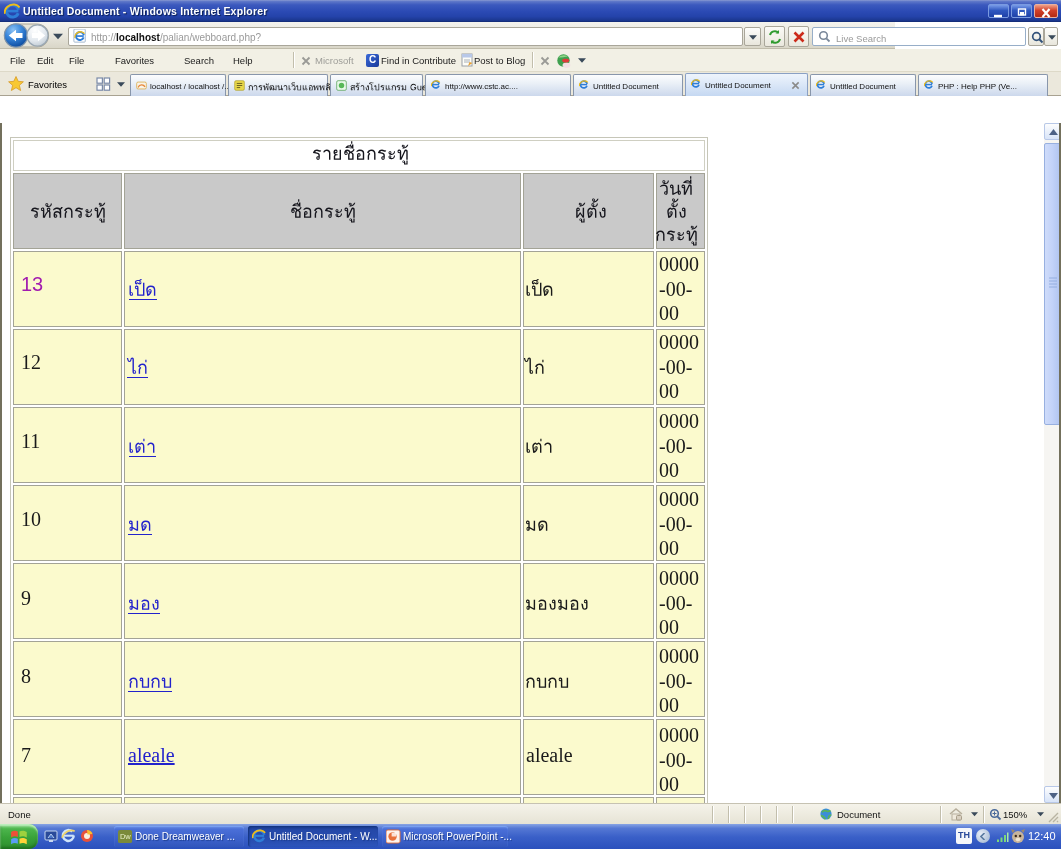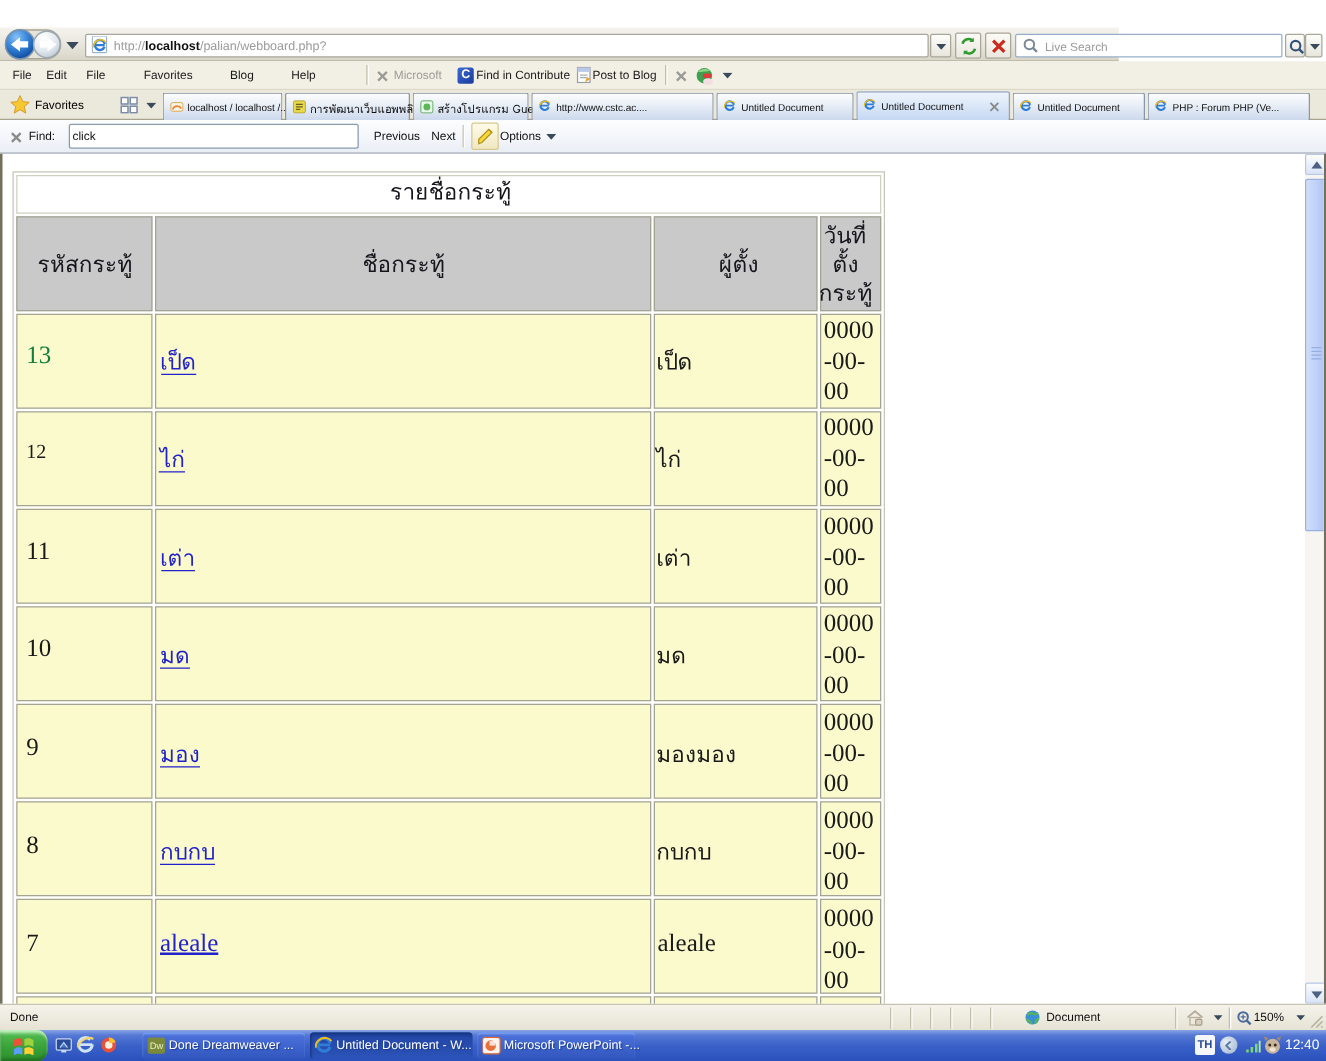--- a/index.html
+++ b/index.html
@@ -51,20 +51,36 @@
 <g id="magn">
           <circle cx="5.5" cy="5.5" r="3.8" fill="none" stroke="#7a889a" stroke-width="1.6"></circle>
           <path d="M8.3 8.3l3.2 3.2" stroke="#7a889a" stroke-width="1.8"></path>
         </g>
 <g id="globe">
           <circle cx="6" cy="6" r="5.6" fill="#3b8ed8"></circle>
           <path d="M2 4.2c1.5-1.8 3-2 4.5-1.2 1.4.7 3 .3 4-.5M1 7.5c2 .7 3.8 2.3 4.2 3.8M8.5 11c-.3-2 .6-3.6 2.8-4" stroke="#58b458" stroke-width="1.7" fill="none"></path>
         </g>
 </defs>
     </svg>
+<div id="titlebar">
+<svg class="abs" style="left:4px;top:3px" width="16" height="16" viewBox="0 0 16 16">
+        <use href="#ie"></use>
+      </svg>
+<div class="cap">Untitled Document - Windows Internet Explorer</div>
+<div class="winbtn" style="left:988px;width:21px;background:linear-gradient(180deg,#7a9ce8,#3058c0 45%,#1e41a8)"><svg width="19" height="12">
+          <path d="M5 9h8" stroke="#fff" stroke-width="2.4"></path>
+        </svg></div>
+<div class="winbtn" style="left:1011px;width:21px;background:linear-gradient(180deg,#7a9ce8,#3058c0 45%,#1e41a8)"><svg width="19" height="12" viewBox="0 0 19 12">
+          <rect x="6.5" y="2" width="7" height="6" fill="none" stroke="#fff" stroke-width="1.4"></rect>
+          <rect x="8" y="5" width="4" height="3.4" fill="#fff"></rect>
+        </svg></div>
+<div class="winbtn" style="left:1034px;width:24px;background:linear-gradient(180deg,#f0a088,#d2412a 45%,#b32a14);border-color:#e8b0a0"><svg width="22" height="12" viewBox="0 0 22 12">
+          <path d="M7.5 2l7 8M14.5 2l-7 8" stroke="#fff" stroke-width="2.2"></path>
+        </svg></div>
+</div>
 <div id="navbar">
 <svg class="abs" style="left:2px;top:1px" width="64" height="26" viewBox="0 0 64 26">
 <defs>
           <radialGradient id="bgrad" cx="0.38" cy="0.26" r="0.9">
             <stop offset="0" stop-color="#8cc2f4"></stop>
             <stop offset=".4" stop-color="#3a88dc"></stop>
             <stop offset=".75" stop-color="#1658ac"></stop>
             <stop offset="1" stop-color="#0a3c88"></stop>
           </radialGradient>
 <radialGradient id="fgrad" cx="0.38" cy="0.26" r="0.9">
@@ -120,21 +136,21 @@
         <svg style="position:absolute;left:3px;top:7px" width="8" height="5" viewBox="0 0 7 4">
           <use href="#caret"></use>
         </svg>
       </div>
 </div>
 <div id="menubar">
 <span class="mi" style="left:10px">File</span>
 <span class="mi" style="left:37px">Edit</span>
 <span class="mi" style="left:69px">File</span>
 <span class="mi" style="left:115px">Favorites</span>
-<span class="mi" style="left:184px">Blog</span>
+<span class="mi" style="left:184px">Search</span>
 <span class="mi" style="left:233px">Help</span>
 <div class="sep" style="left:293px;top:3px;height:16px"></div>
 <svg class="abs" style="left:301px;top:7px" width="10" height="10" viewBox="0 0 10 10">
         <path d="M1.5 1.5l7 7M8.5 1.5l-7 7" stroke="#9a9a96" stroke-width="1.8"></path>
       </svg>
 <span class="mi" style="left:315px;color:#9d9d98">Microsoft</span>
 <div class="abs" style="left:366px;top:5px;width:13px;height:13px;background:linear-gradient(135deg,#3a6ad8,#1a3a9a);border-radius:2px">
         <span style="position:absolute;left:3px;top:0px;color:#fff;font-size:10px;font-weight:bold">C</span>
       </div>
 <span class="mi" style="left:381px">Find in Contribute</span>
@@ -304,43 +320,22 @@
 <div class="tab" style="left:810px;width:106px">
         <svg style="position:absolute;left:5px;top:5px" width="11" height="11" viewBox="0 0 16 16">
           <use href="#ie" transform="scale(.82)"></use>
         </svg>
         <span class="ttxt">Untitled Document</span>
       </div>
 <div class="tab" style="left:918px;width:130px">
         <svg style="position:absolute;left:5px;top:5px" width="11" height="11" viewBox="0 0 16 16">
           <use href="#ie" transform="scale(.82)"></use>
         </svg>
-        <span class="ttxt">PHP : Forum PHP (Ve...</span>
-      </div>
-</div>
-<div id="findbar">
-<svg class="abs" style="left:8px;top:9px" width="10" height="10" viewBox="0 0 10 10">
-        <path d="M1.5 1.5l7 7M8.5 1.5l-7 7" stroke="#8a8a88" stroke-width="1.8"></path>
-      </svg>
-<span class="abs" style="left:23px;top:8px">Find:</span>
-<div class="field" style="left:55px;top:3px;width:232px;height:20px;border-color:#889ab0"></div>
-<span class="abs" style="left:58px;top:8px">click</span>
-<span class="abs" style="left:299px;top:8px">Previous</span>
-<span class="abs" style="left:345px;top:8px">Next</span>
-<div class="sep" style="left:370px;top:4px;height:18px;background:#c8c4b2"></div>
-<div class="abs" style="left:377px;top:2px;width:22px;height:22px;background:linear-gradient(#fffbe8,#f0e8c0);border:1px solid #d8c88a;border-radius:2px">
-        <svg style="position:absolute;left:3px;top:3px" width="15" height="15" viewBox="0 0 15 15">
-          <path d="M2 13l2.5-1 8-8L10 1.5l-8 8z" fill="#f8d838" stroke="#b09020" stroke-width="1"></path>
-          <path d="M10 1.5L12.5 4" stroke="#b09020"></path>
-        </svg>
-      </div>
-<span class="abs" style="left:400px;top:8px">Options</span>
-<svg class="abs" style="left:437px;top:11px" width="8" height="5" viewBox="0 0 7 4">
-        <use href="#caret"></use>
-      </svg>
+        <span class="ttxt">PHP : Help PHP (Ve...</span>
+      </div>
 </div>
 <div id="content">
 <div style="position:absolute;left:8px;top:14px;width:698px;height:668px;border:1px solid #c6c6b8;background:#fff"></div>
 <div style="position:absolute;left:11px;top:17px;width:692px;height:31px;background:#fff;border:1px solid #cfcfc2"></div>
 <div style="position:absolute;left:11px;top:50px;width:109px;height:76px;background:#c9c9c9;border:1px solid #a3a396"></div>
 <div style="position:absolute;left:122px;top:50px;width:397px;height:76px;background:#c9c9c9;border:1px solid #a3a396"></div>
 <div style="position:absolute;left:521px;top:50px;width:131px;height:76px;background:#c9c9c9;border:1px solid #a3a396"></div>
 <div style="position:absolute;left:654px;top:50px;width:49px;height:76px;background:#c9c9c9;border:1px solid #a3a396"></div>
 <div style="position:absolute;left:11px;top:128px;width:109px;height:76px;background:#fbfacd;border:1px solid #a3a396"></div>
 <div style="position:absolute;left:122px;top:128px;width:397px;height:76px;background:#fbfacd;border:1px solid #a3a396"></div>
@@ -519,21 +514,21 @@
           </defs>
           <g fill="currentColor">
             <use href="#h4c0" x="0" y="20.6807"></use>
             <use href="#h4c1" x="11" y="20.6807"></use>
             <use href="#h4c2" x="21" y="20.6807"></use>
             <use href="#h4c3" x="31" y="20.6807"></use>
             <use href="#h4c4" x="43" y="20.6807"></use>
             <use href="#h4c5" x="43" y="20.6807"></use>
           </g>
         </svg></div>
-<div style="position:absolute;left:19px;top:151px;font-family:Liberation Serif, serif;font-size:20px;line-height:20px;color:#15803d">13</div>
+<div style="position:absolute;left:19px;top:151px;font-family:Liberation Sans, sans-serif;font-size:20px;line-height:20px;color:#a21caf">13</div>
 <div style="position:absolute;left:125.5px;top:152px;line-height:0;color:#2222cc"><svg width="29" height="29" viewBox="0 0 29 29" style="overflow:visible">
           <defs>
             <path id="w10" d="M1.5-10.1L1.5-2.3C1.5-0.7 2.1 0.1 3.3 0.1C4.5 0.1 5.1-0.6 5.1-1.5C5.1-2.8 4.6-3.5 3.5-3.5C3.2-3.5 3-3.4 2.9-3.2L2.9-10.1ZM3.5-0.9C3-0.9 2.8-1.2 2.8-1.7C2.8-2.3 3-2.7 3.5-2.7C4-2.7 4.3-2.4 4.3-1.7C4.3-1.1 4-0.9 3.5-0.9ZM3.5-0.9"></path>
             <path id="w11" d="M4.5-1.3L4.5-7.8C4.5-9.4 3.9-10.1 2.7-10.1C1.7-10.1 0.9-9.4 0.9-8.4C0.9-7.5 1.4-6.5 2.2-6.5C2.6-6.5 2.9-6.6 3.1-6.8L3.1 0L10.4 0L10.4-13L9-13L9-1.3ZM2.5-7.5C2-7.5 1.8-7.9 1.8-8.3C1.8-8.7 2.1-9 2.6-9C3-9 3.3-8.7 3.3-8.3C3.3-7.8 3-7.5 2.5-7.5ZM2.5-7.5"></path>
             <path id="w12" d="M-4-13.9C-3.6-13.9-3.4-13.7-3.4-13.3C-3.4-13-3.6-12.8-3.9-12.8C-4.2-12.8-4.5-13-4.5-13.3C-4.5-13.7-4.3-13.9-4-13.9ZM-4-12.5C-4.1-12.4-4.2-12.4-4.3-12.4C-5.5-12.4-5.9-13.4-6.6-13.4C-7.2-13.4-7.3-12.9-7.4-12.6C-7.6-12.6-7.8-12.9-7.8-13.2C-7.8-14.1-7.2-14.6-5.5-14.6C-4.8-14.6-4.3-14.6-4-14.7C-3.2-14.9-2.2-15.9-2.2-16.6L-3.5-16.6C-3.8-15.7-4.8-15.6-5.6-15.6C-8.6-15.6-9.1-14.2-9.1-13.3C-9.1-12.3-8.5-11.3-7-11.3C-6.9-11.4-7-12.1-6.6-12.1C-6-12.1-5.7-11.3-4.1-11.3C-3.2-11.3-2.6-12-2.6-13C-2.6-13.9-3-14.4-4-14.4C-4.5-14.4-5-14-5-13.4C-5-13-4.9-12.5-4-12.5ZM-4-12.5"></path>
             <path id="w13" d="M2-1L2 0L3.6 0C5.6-1.3 6.7-2.9 6.7-4.8C6.7-5.9 6.1-6.5 5-6.5C3.9-6.5 3.3-5.9 3.3-4.7C3.3-3.7 4.3-3.2 4.7-3.2C4.8-3.2 4.9-3.2 4.9-3.2C4.5-2.4 4-1.9 3.4-1.7C3-4.3 2.7-4.7 2.7-5.9C2.7-7.6 3.7-8.8 5.8-8.8C7.9-8.8 8.9-7.6 8.9-5.9L8.9 0L10.3 0L10.3-5.7C10.3-8.6 8.8-10.1 5.8-10.1C2.7-10.1 1.2-8.5 1.2-5.9C1.2-4.8 2-2.1 2-1ZM4.8-4.1C4.4-4.1 4.1-4.5 4.1-4.8C4.1-5.3 4.4-5.6 4.9-5.6C5.4-5.6 5.6-5.3 5.6-4.9C5.6-4.3 5.3-4.1 4.8-4.1ZM4.8-4.1"></path>
           </defs>
           <g fill="currentColor">
             <use href="#w10" x="0" y="20.6807"></use>
             <use href="#w11" x="6" y="20.6807"></use>
@@ -550,21 +545,21 @@
             <path id="w13" d="M2-1L2 0L3.6 0C5.6-1.3 6.7-2.9 6.7-4.8C6.7-5.9 6.1-6.5 5-6.5C3.9-6.5 3.3-5.9 3.3-4.7C3.3-3.7 4.3-3.2 4.7-3.2C4.8-3.2 4.9-3.2 4.9-3.2C4.5-2.4 4-1.9 3.4-1.7C3-4.3 2.7-4.7 2.7-5.9C2.7-7.6 3.7-8.8 5.8-8.8C7.9-8.8 8.9-7.6 8.9-5.9L8.9 0L10.3 0L10.3-5.7C10.3-8.6 8.8-10.1 5.8-10.1C2.7-10.1 1.2-8.5 1.2-5.9C1.2-4.8 2-2.1 2-1ZM4.8-4.1C4.4-4.1 4.1-4.5 4.1-4.8C4.1-5.3 4.4-5.6 4.9-5.6C5.4-5.6 5.6-5.3 5.6-4.9C5.6-4.3 5.3-4.1 4.8-4.1ZM4.8-4.1"></path>
           </defs>
           <g fill="currentColor">
             <use href="#w10" x="0" y="20.6807"></use>
             <use href="#w11" x="6" y="20.6807"></use>
             <use href="#w12" x="16" y="20.6807"></use>
             <use href="#w13" x="17" y="20.6807"></use>
           </g>
         </svg></div>
 <div style="position:absolute;left:657px;top:129px;font-family:'Liberation Serif',serif;font-size:20px;line-height:24.5px;color:#1a1a1a">0000<br>-00-<br>00</div>
-<div style="position:absolute;left:19px;top:229px;font-family:'Liberation Serif',serif;font-size:16px;line-height:20px;color:#1a1a1a">12</div>
+<div style="position:absolute;left:19px;top:229px;font-family:'Liberation Serif',serif;font-size:20px;line-height:20px;color:#1a1a1a">12</div>
 <div style="position:absolute;left:125.5px;top:230px;line-height:0;color:#2222cc"><svg width="20" height="29" viewBox="0 0 20 29" style="overflow:visible">
           <defs>
             <path id="w20" d="M5.9-14.1C5.9-15.5 5.4-16.2 4.3-16.2C1.9-16.2 2.9-12.7 1.5-12.7C1.1-12.7 0.8-13 0.6-13.8L0.1-15.7L-1.2-15.7C-0.4-13.3-0.2-11.7 1.5-11.7C4-11.7 3.1-14.9 4.1-14.9C4.3-14.9 4.5-14.6 4.5-14L4.5-2.3C4.5-0.7 5 0.1 6.4 0.1C7.5 0.1 8.1-0.5 8.1-1.5C8.1-2.8 7.6-3.5 6.6-3.5C6.3-3.5 6.1-3.4 5.9-3.2ZM6.5-0.9C6.1-0.9 5.8-1.2 5.8-1.7C5.8-2.3 6-2.7 6.5-2.7C7-2.7 7.3-2.3 7.3-1.8C7.3-1.2 7-0.9 6.5-0.9ZM6.5-0.9"></path>
             <path id="w21" d="M9.5-5.9C9.5-8.5 8.2-10.1 5.5-10.1C3.4-10.1 1.9-9 1-6.9C1.8-6.8 2.4-6.5 2.8-5.9C2-5.2 1.7-4.3 1.7-3.2L1.7 0L3.1 0L3.1-3.2C3.1-4.4 3.5-5.2 4.3-5.8C3.9-6.6 3.3-7 2.6-7.2C3.3-8.3 4.3-8.8 5.5-8.8C7.1-8.8 8.1-7.8 8.1-5.8L8.1 0L9.5 0ZM9.5-5.9"></path>
             <path id="w22" d="M-2.7-13.9L-2.7-11.5L-1.5-11.5L-1.5-13.9ZM-2.7-13.9"></path>
           </defs>
           <g fill="currentColor">
             <use href="#w20" x="0" y="20.6807"></use>
             <use href="#w21" x="9" y="20.6807"></use>
             <use href="#w22" x="20" y="20.6807"></use>

